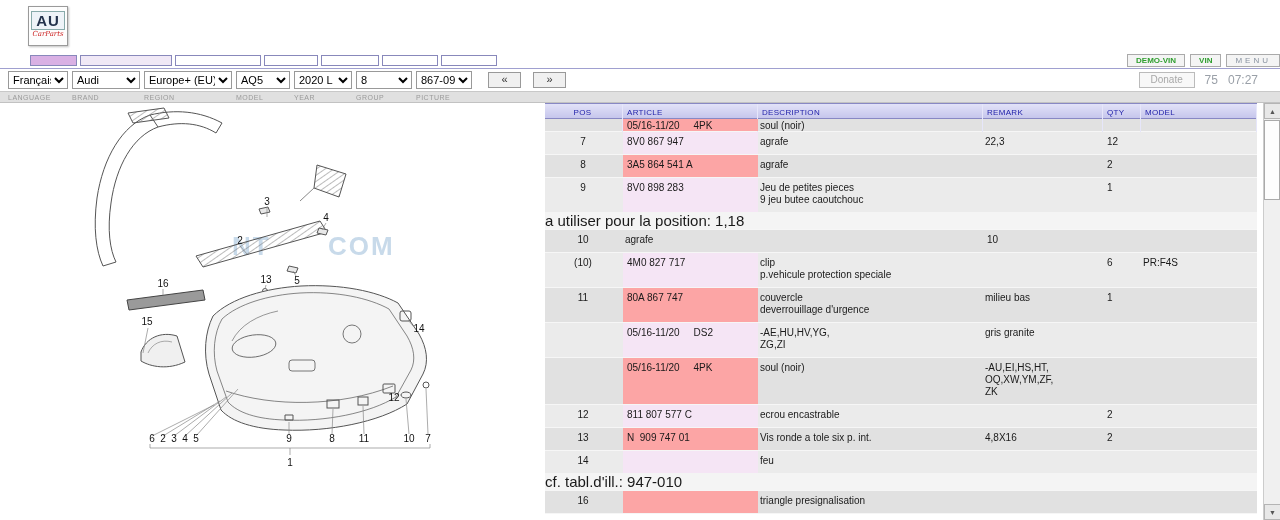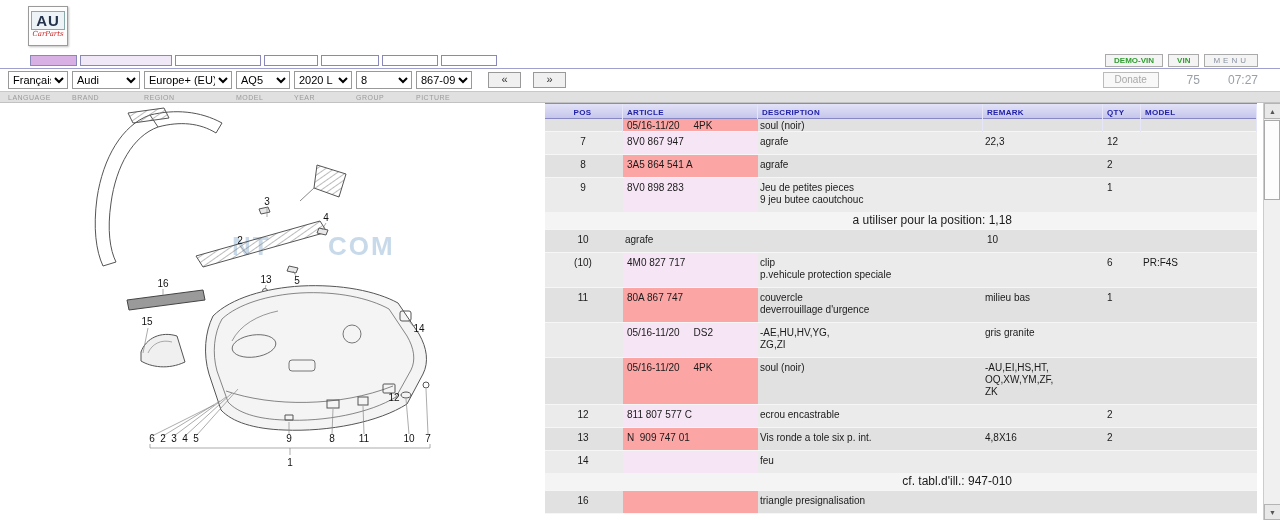--- a/index.html
+++ b/index.html
@@ -14,34 +14,34 @@
     border:1px solid #8aa; display:inline-block; padding:0 4px; background:#eef3f8;}
   .logo-script { font-size:7px; color:#c22; font-style:italic; font-family:"DejaVu Serif", serif; }
 
   
   .boxes-row { height:17px; display:flex; align-items:center; padding-left:30px;
     border-bottom:1px solid #a0a0d0; background:#fff; }
   .qbox { height:11px; border:1px solid #8888bb; background:#fff; margin-right:3px; }
   .qbox.filled { background:#d9b0e4; }
   .qbox.tint { background:#f0e8f6; }
   .qb1{width:47px}.qb2{width:92px}.qb3{width:86px}.qb4{width:54px}.qb5{width:58px}.qb6{width:56px}.qb7{width:56px}
-  .top-right { margin-left:auto; margin-right:22px; display:flex; align-items:center; gap:5px; }
+  .top-right { margin-left:auto; display:flex; align-items:center; gap:5px; }
   .tr-btn { height:13px; font-size:8px; line-height:11px; padding:0 8px; border:1px solid #aaa;
     background:#f4f4f4; cursor:pointer; }
   .green { color:#2e9e2e; font-weight:bold; }
   .menu-btn { color:#8892a0; letter-spacing:3px; }
 
   
   .toolbar-row { height:22px; display:flex; align-items:center; padding-left:8px; background:#fff; }
   select { height:18px; font-size:11px; font-family:"Liberation Sans", sans-serif;
     border:1px solid #999; background:#fff; margin-right:4px; }
   .fw1{width:60px}.fw2{width:68px}.fw3{width:88px}.fw4{width:54px}.fw5{width:58px}.fw6{width:56px}.fw7{width:56px}
   .nav-btn { width:33px; height:16px; border:1px solid #999; background:#f0f0f0; font-size:11px;
     line-height:13px; text-align:center; color:#333; margin-left:12px; cursor:pointer; }
-  .tb-right { margin-left:auto; margin-right:22px; display:flex; align-items:center; gap:28px; }
+  .tb-right { margin-left:auto; margin-right:22px; display:flex; align-items:center; gap:10px; }
   .donate-btn { width:56px; height:16px; border:1px solid #bbb; background:#f8f8f8; color:#a8a8a8;
     font-size:10px; line-height:14px; text-align:center; cursor:pointer; }
   .dim { color:#9aa0a8; font-size:12px; }
 
   
   .labels-row { height:12px; background:#e0e0e0; border-top:1px solid #c8c8c8; border-bottom:1px solid #c2c2c2;
     display:flex; padding-left:8px; font-size:7px; color:#9a9a9a; letter-spacing:.5px; align-items:center; }
   .labels-row span { display:inline-block; margin-right:4px; }
 
   
@@ -50,37 +50,37 @@
   .diagram-pane svg { display:block; }
   .wm { font-size:26px; font-weight:bold; fill:#c8daea; letter-spacing:2px;
     font-family:"Liberation Sans", sans-serif; }
   .callout { font-size:10px; fill:#111; text-anchor:middle; font-family:"Liberation Sans", sans-serif; cursor:pointer; }
 
   
   .table-pane { width:712px; height:417px; overflow:hidden; }
   .thead, .cells { display:grid; grid-template-columns:78px 135px 225px 120px 38px 1fr; }
   .thead { height:16px; background:linear-gradient(#e2e2f8,#c6c6ec);
     border-top:1px solid #8888c4; border-bottom:1px solid #8888c4; }
-  .th { font-size:8px; font-weight:bold; color:#2222aa; padding:4px 2px 15px 4px;
+  .th { font-size:8px; font-weight:normal; color:#2222aa; padding:4px 2px 15px 4px;
     border-right:1px solid #e6e6fa; letter-spacing:.3px; }
   .th.pos { text-align:center; padding-left:0; }
   .tbody { height:401px; overflow:hidden; }
   .trow { border-bottom:1px solid #f6f6f6; }
   .trow.light { background:#ebebeb; }
   .trow.dark { background:#e1e1e1; }
   .cell { font-size:10px; line-height:12px; padding:4px 2px 6px; white-space:pre-wrap; }
   .cell.pos { text-align:center; padding-left:0; }
   .cell.article { padding-left:4px; }
   .cell.qty { padding-left:4px; }
   .light .cell.article { background:#f5e5f5; }
   .dark  .cell.article { background:#fca5a5; }
   .trow.partial { height:13px; overflow:hidden; }
   .trow.partial .cell { padding-top:1px; }
-  .note { background:#f4f4f4; font-size:12px; line-height:17px; height:17px;
-    text-align:right; padding-right:245px; }
+  .note { background:#f4f4f4; font-size:15px; line-height:17px; height:17px;
+    padding-right:245px; }
 
   
   .scrollbar { width:17px; height:417px; margin-left:auto; background:#f0f0f0;
     border-left:1px solid #ccc; display:flex; flex-direction:column; }
   .sb-btn { width:17px; height:16px; background:#e8e8e8; border:1px solid #b4b4b4;
     font-size:7px; color:#555; text-align:center; line-height:15px; cursor:pointer; }
   .sb-track { flex:1; position:relative; }
   .sb-thumb { position:absolute; top:1px; left:0; width:16px; height:80px;
     background:#fdfdfd; border:1px solid #aaa; cursor:grab; }
 </style>

